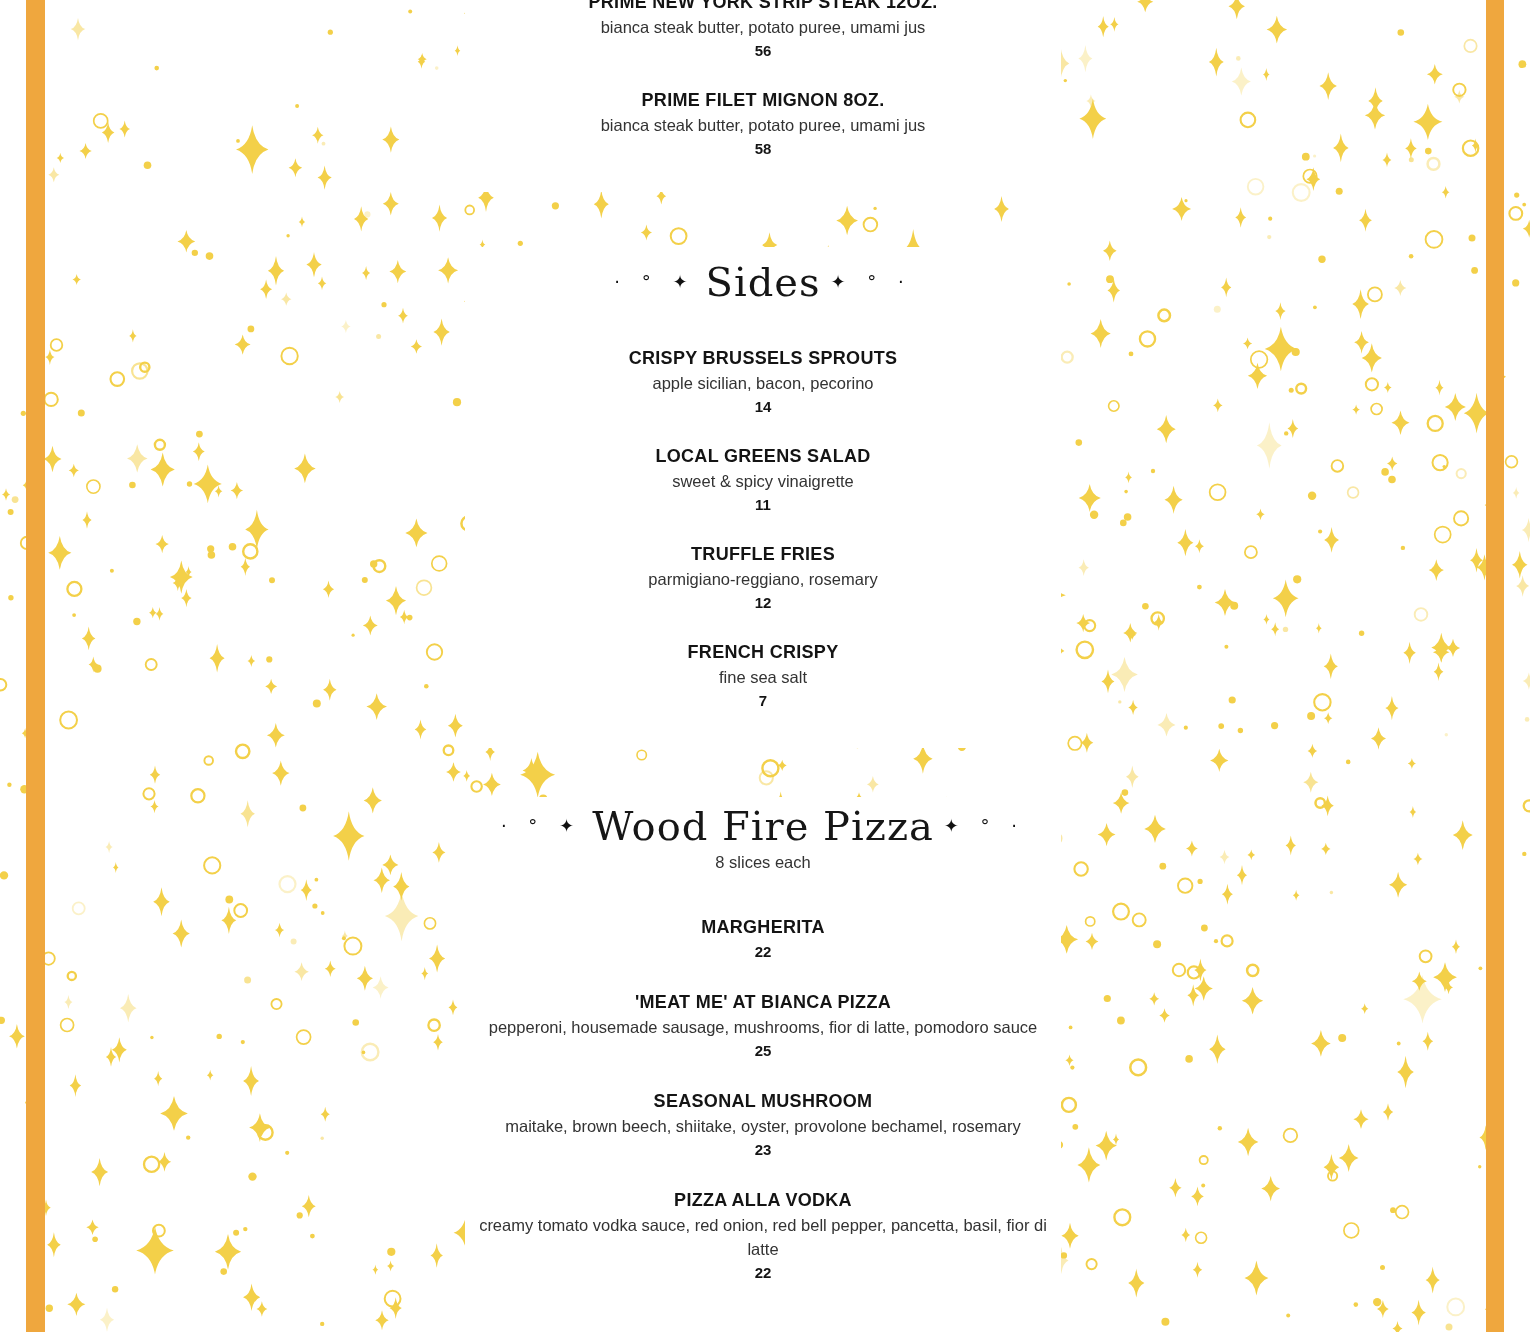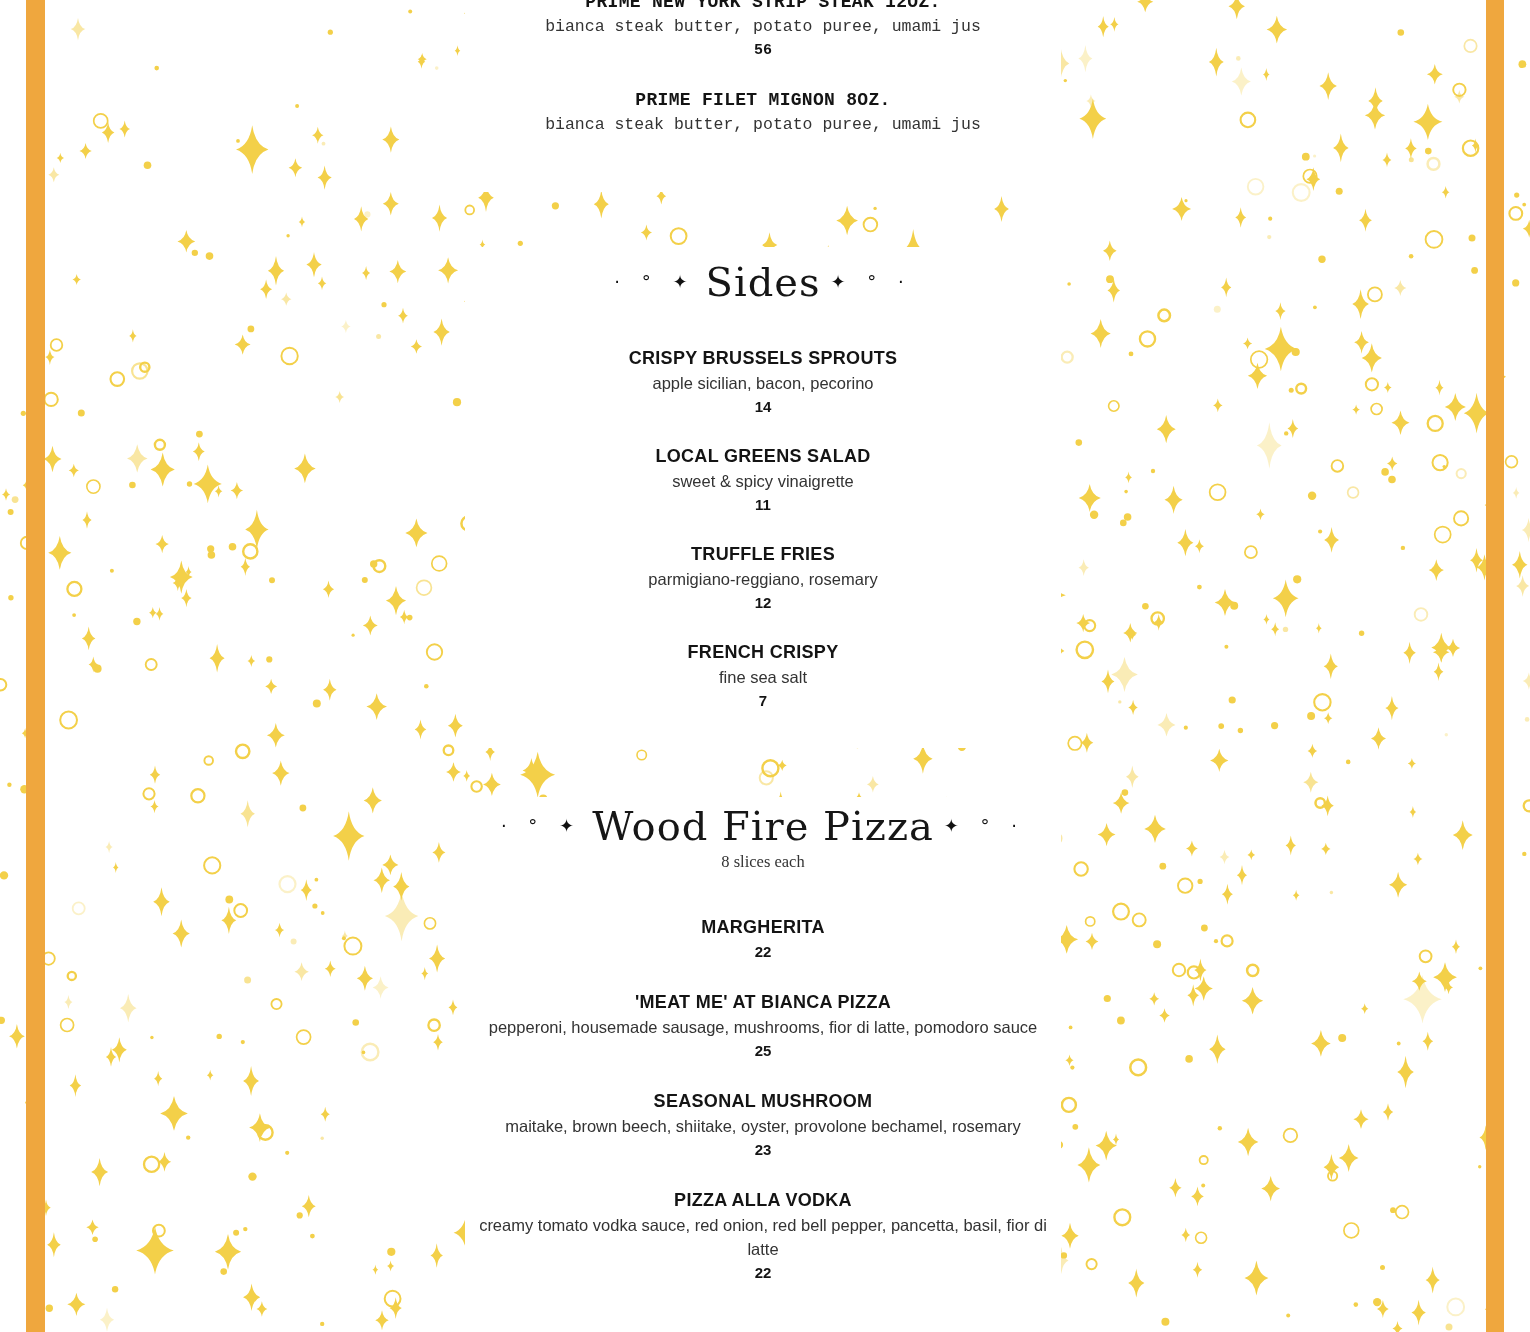--- a/index.html
+++ b/index.html
@@ -11,40 +11,40 @@
   .stage{position:absolute;inset:0;overflow:hidden;}
   #sparkles{position:absolute;left:0;top:0;}
   .gold-bar{position:absolute;top:0;bottom:0;}
   .gold-bar.left{left:26px;width:19px;}
   .gold-bar.right{left:1486px;width:18px;}
   .menu-col{position:absolute;left:465px;top:0;width:596px;height:1332px;}
   .menu-section{
     position:absolute;left:0;width:596px;background:#ffffff;
     text-align:center;box-sizing:border-box;
   }
-  .menu-section:nth-of-type(1){top:0;height:192px;font-family:Liberation Mono, monospace;}
+  .menu-section:nth-of-type(1){top:0;height:192px;}
   .menu-section:nth-of-type(2){top:247px;height:501px;padding-top:13px;}
   .menu-section:nth-of-type(3){top:797px;height:535px;padding-top:7px;}
   .menu-section:nth-of-type(1) .menu-item:first-child{margin-top:-10px;}
   .section-header{margin:0;}
   .menu-section:nth-of-type(2) .section-header{margin-bottom:42px;}
   .menu-section:nth-of-type(3) .section-header{margin-bottom:41px;}
   .section-title-row{
     margin:0;display:flex;align-items:center;justify-content:center;
     font-family:"DejaVu Serif", serif;font-weight:500;
     font-size:40px;line-height:44px;color:#161616;letter-spacing:1px;
   }
   .title-text{margin:0 10px;}
   .decor{
     font-family:"DejaVu Sans", sans-serif;
     font-size:18px;letter-spacing:8px;color:#111;white-space:nowrap;
   }
   .decor.right{letter-spacing:8px;}
   .section-subtitle{
-    margin:2px 0 0 0;font-size:16.5px;line-height:24px;color:#333;font-family:Liberation Serif, serif;
+    margin:2px 0 0 0;font-size:16.5px;line-height:24px;color:#333;
   }
   .menu-item{margin:0 0 25px 0;}
   .menu-section:nth-of-type(3) .menu-item{margin-bottom:26px;}
   .item-name{
     margin:0 0 1px 0;font-size:18px;line-height:24px;font-weight:bold;
     color:#141414;letter-spacing:0.3px;
   }
   .item-desc{margin:0 auto;font-size:16.5px;line-height:24px;color:#333;max-width:596px;}
   .item-price{margin:0;font-size:15px;line-height:24px;font-weight:bold;color:#141414;}
 </style>
@@ -941,20 +941,21 @@
 
     <div class="items">
           <div class="menu-item">
     <h3 class="item-name">PRIME NEW YORK STRIP STEAK 12OZ.</h3>
     <p class="item-desc">bianca steak butter, potato puree, umami jus</p>
     <p class="item-price">56</p>
   </div>
           <div class="menu-item">
     <h3 class="item-name">PRIME FILET MIGNON 8OZ.</h3>
     <p class="item-desc">bianca steak butter, potato puree, umami jus</p>
+    <p class="item-price">58</p>
   </div>
         </div>
   </section>
       <section class="menu-section">
     <header class="section-header">
       <h2 class="section-title-row">
         <span class="decor left">· ° ✦</span>
         <span class="title-text">Sides</span>
         <span class="decor right">✦ ° ·</span>
       </h2>

